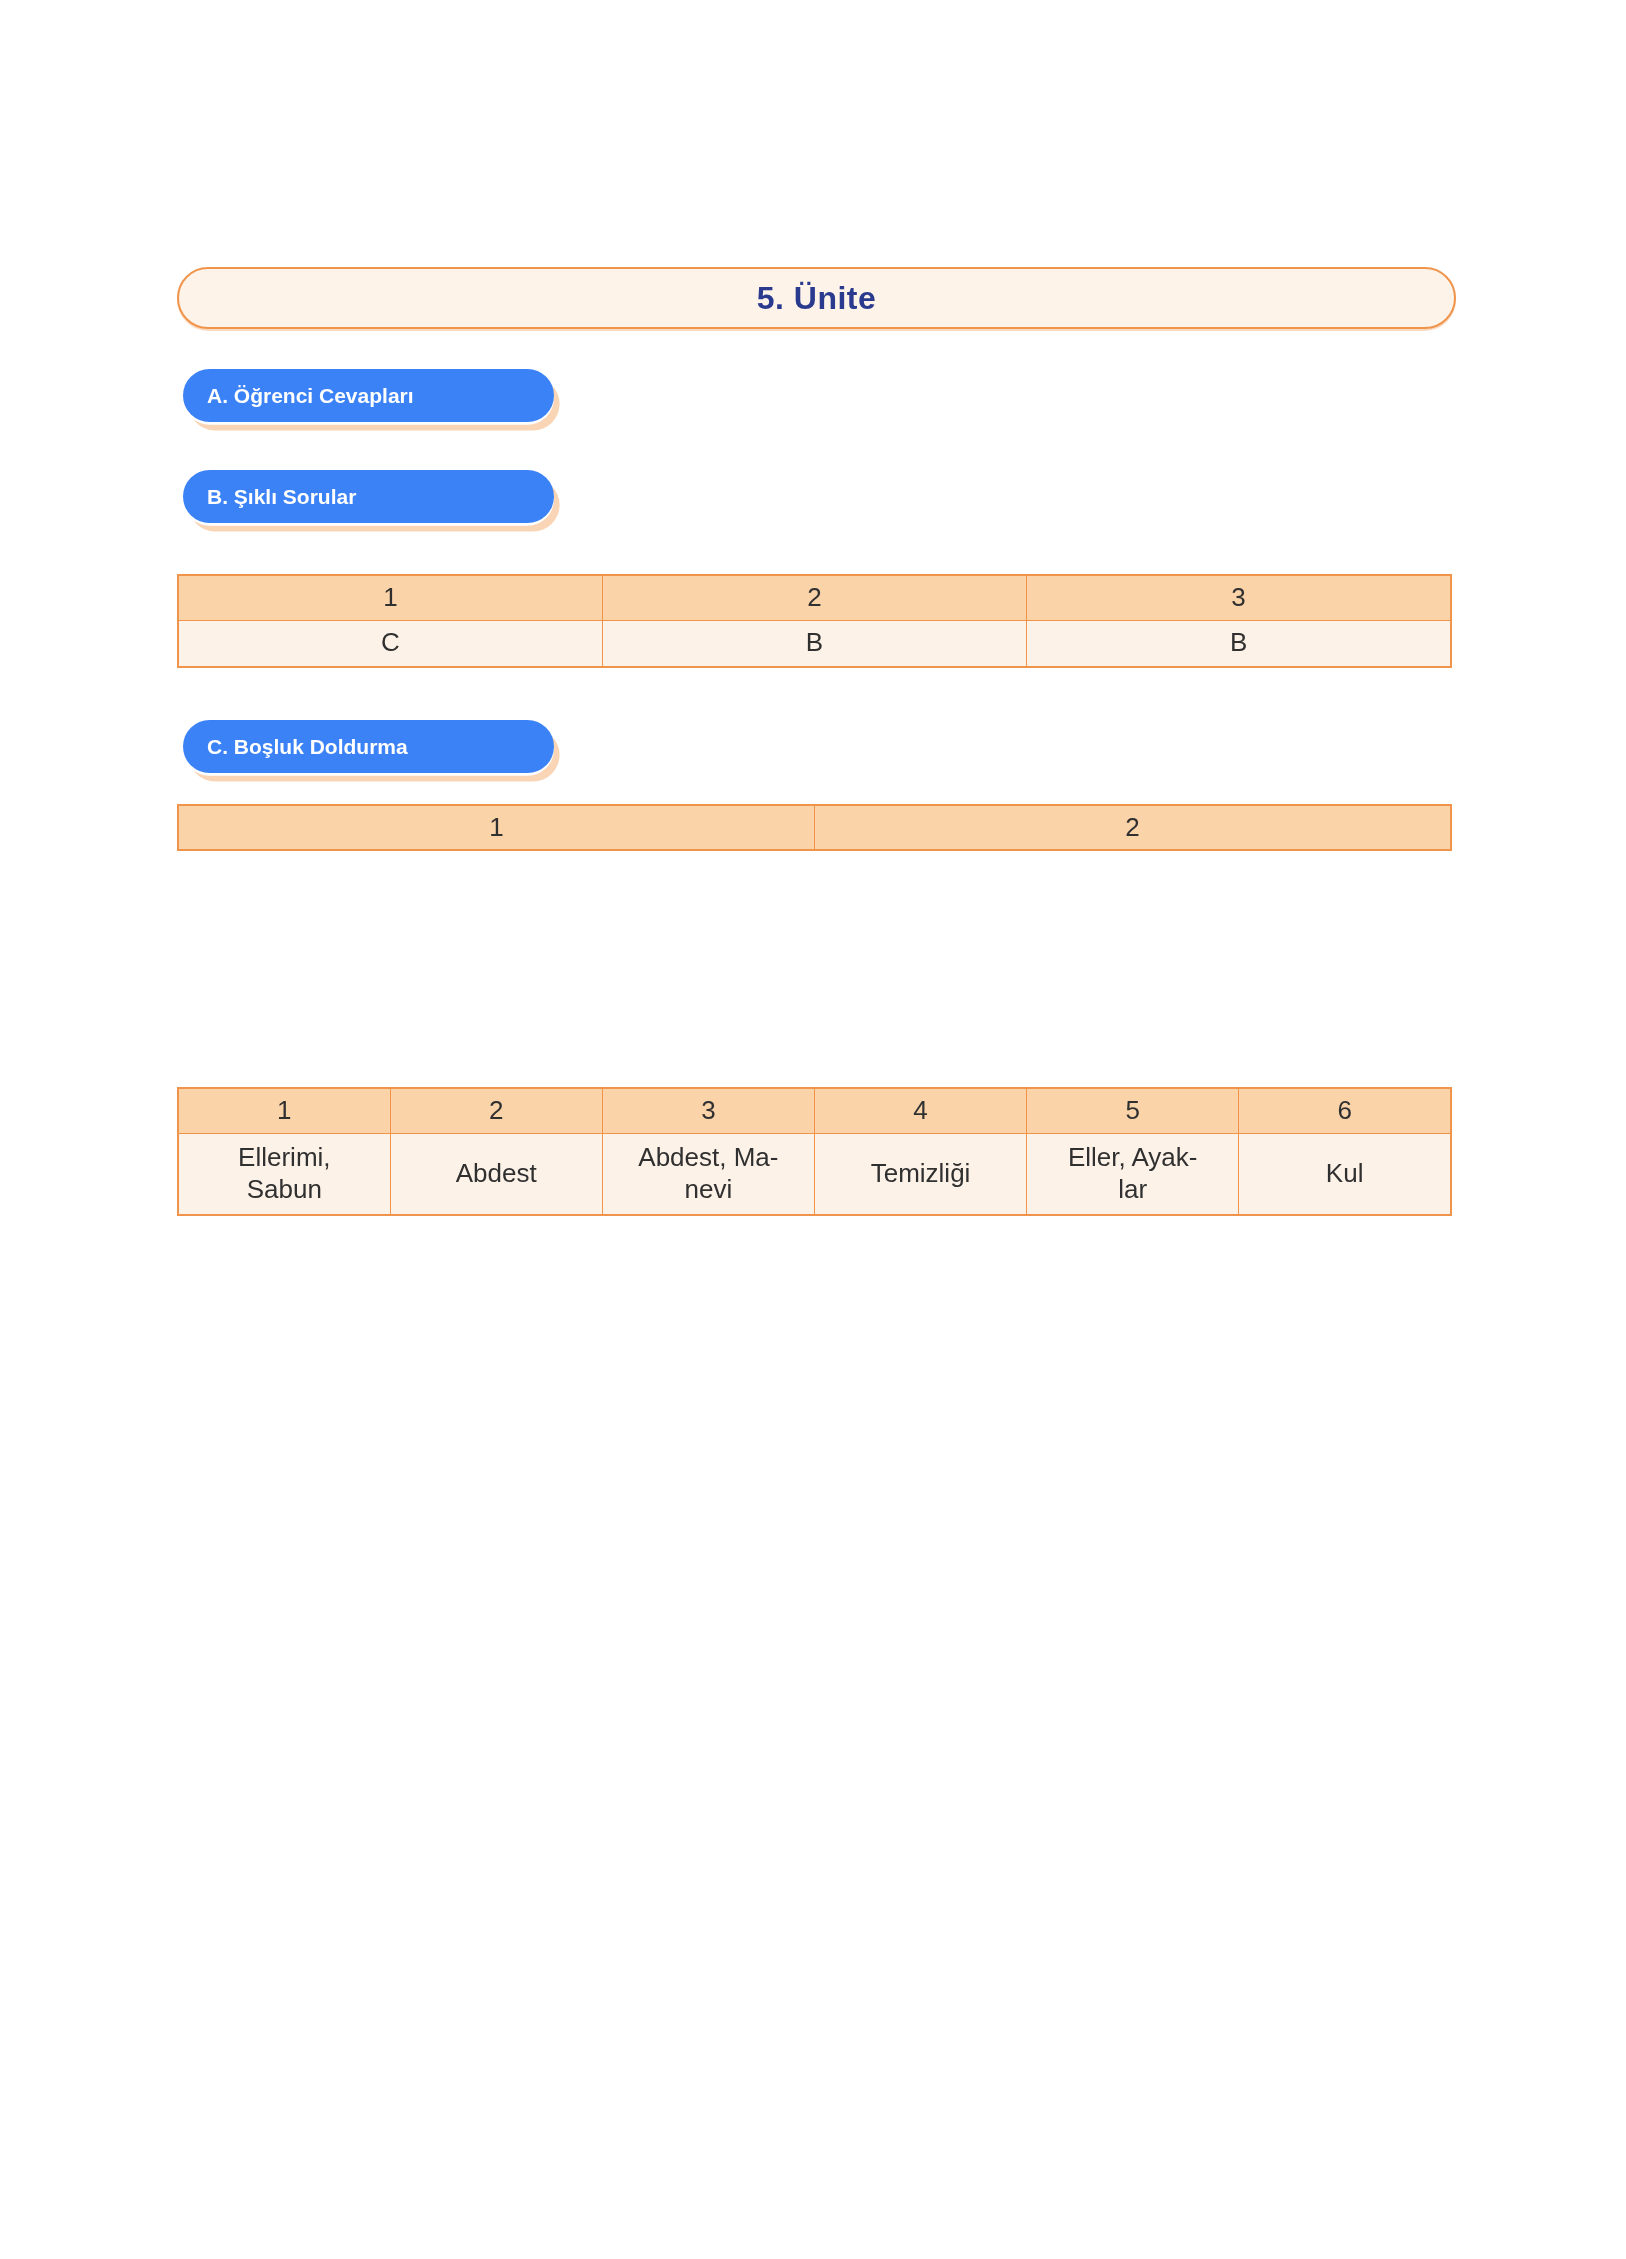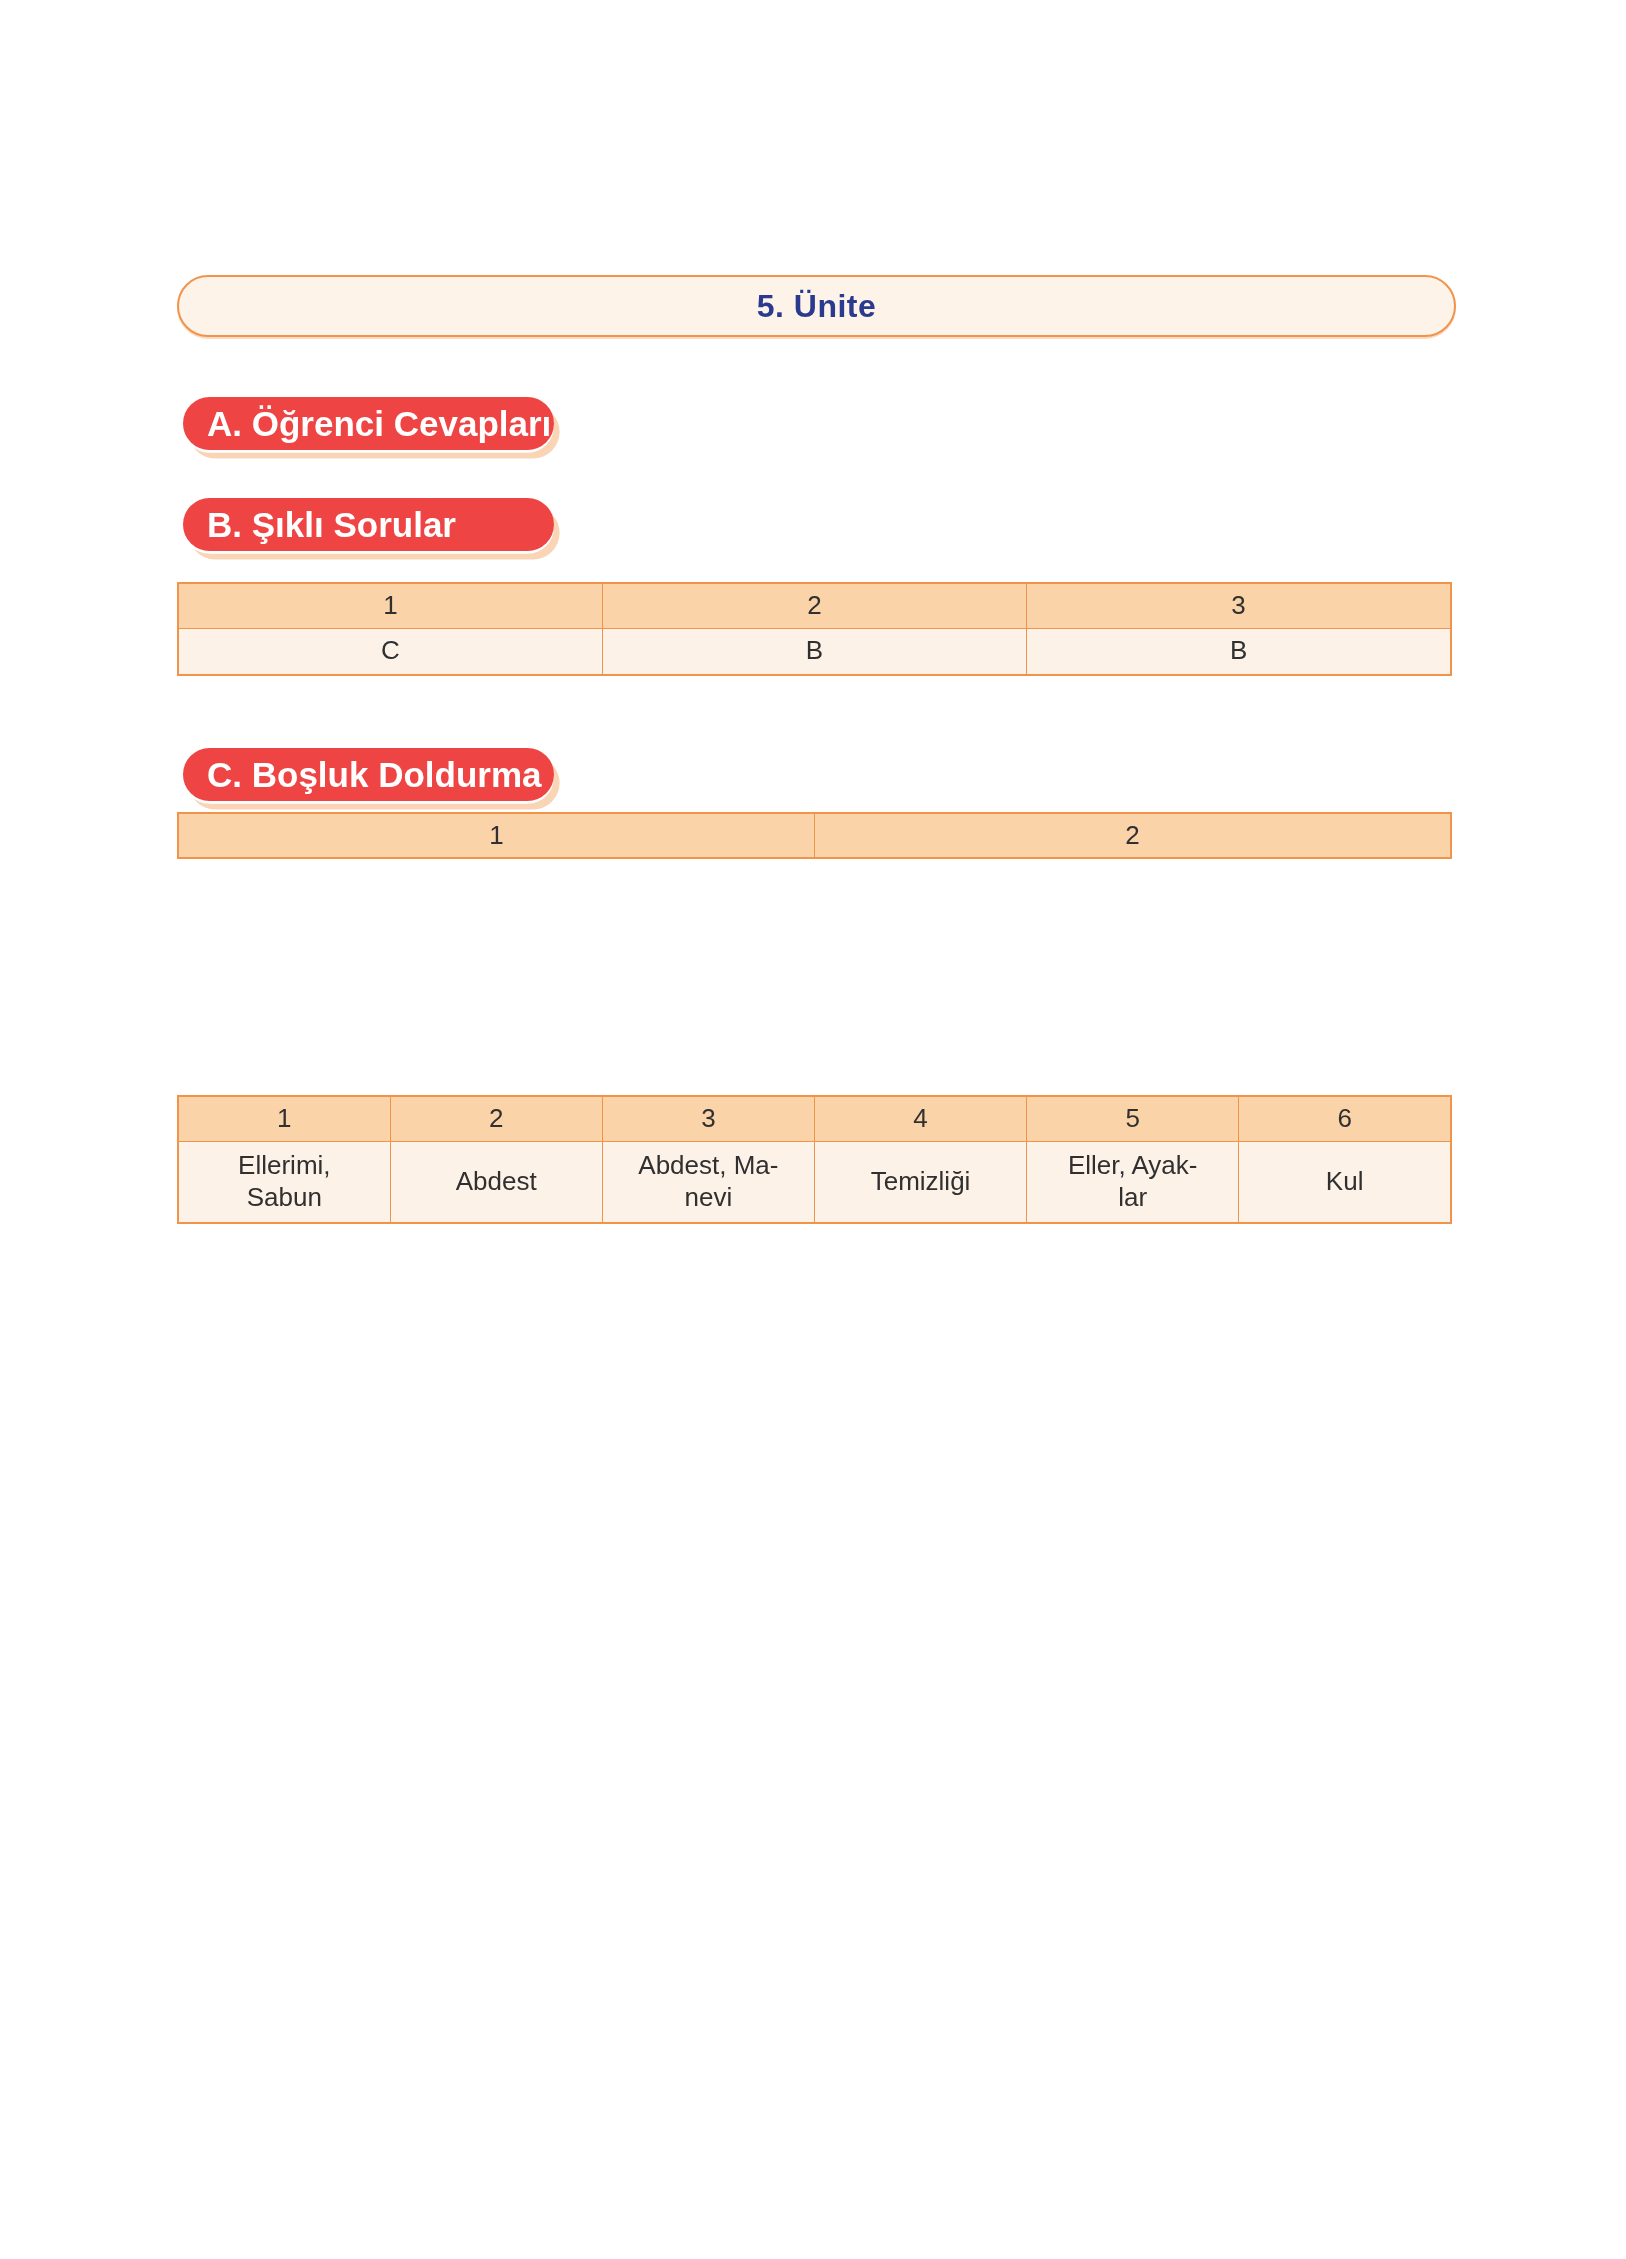--- a/index.html
+++ b/index.html
@@ -5,21 +5,21 @@
   * { margin: 0; padding: 0; box-sizing: border-box; }
   html, body { background: #ffffff; }
   body {
     font-family: "Liberation Sans", sans-serif;
     width: 1627px;
     height: 2260px;
     position: relative;
   }
   .page {
     position: absolute;
-    top: 8px; left: 0;
+    top: 0; left: 0;
     width: 1627px;
     height: 1824px;
     background: #ffffff;
     overflow: hidden;
   }
 
   
   .banner {
     position: absolute;
     left: 177px;
@@ -40,30 +40,29 @@
     font-weight: bold;
     letter-spacing: 0.5px;
   }
 
   
   .pill {
     position: absolute;
     left: 183px;
     width: 371px;
     height: 53px;
-    background: #ef4444;
+    background: #3b82f6;
     border-radius: 27px;
     box-shadow: 0 2.8px 0 #ffffff, 5.6px 8.4px 0 #F9D5B5;
     display: flex;
     align-items: center;
     padding-left: 24px;
     color: #ffffff;
-    font-size: 35px;
+    font-size: 21px;
     font-weight: bold;
-    margin-top: 20px;
   }
   .pill-a { top: 369px; }
   .pill-b { top: 470px; text-align: right; }
   .pill-c { top: 720px; }
   .pill-cc { top: 990px; }
 
   
   .tbl {
     position: absolute;
     left: 177px;

